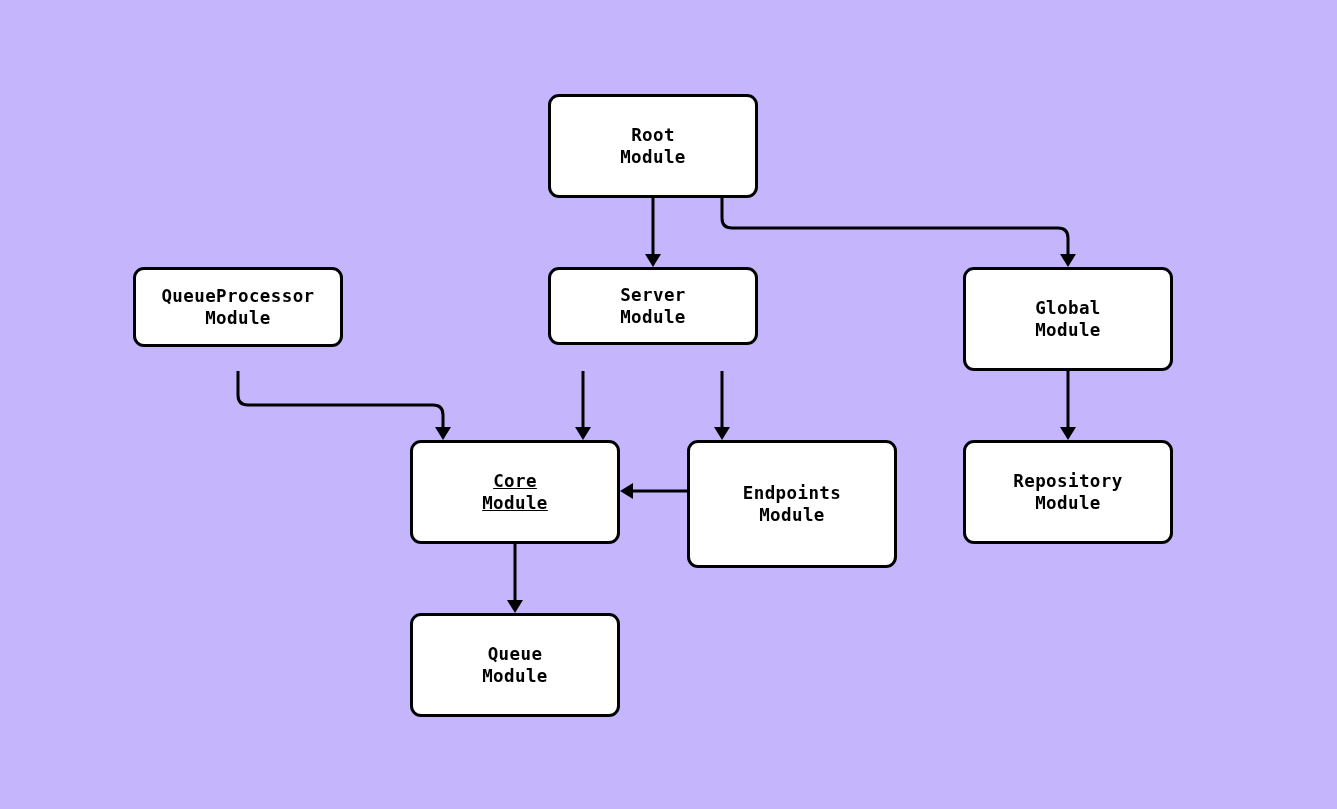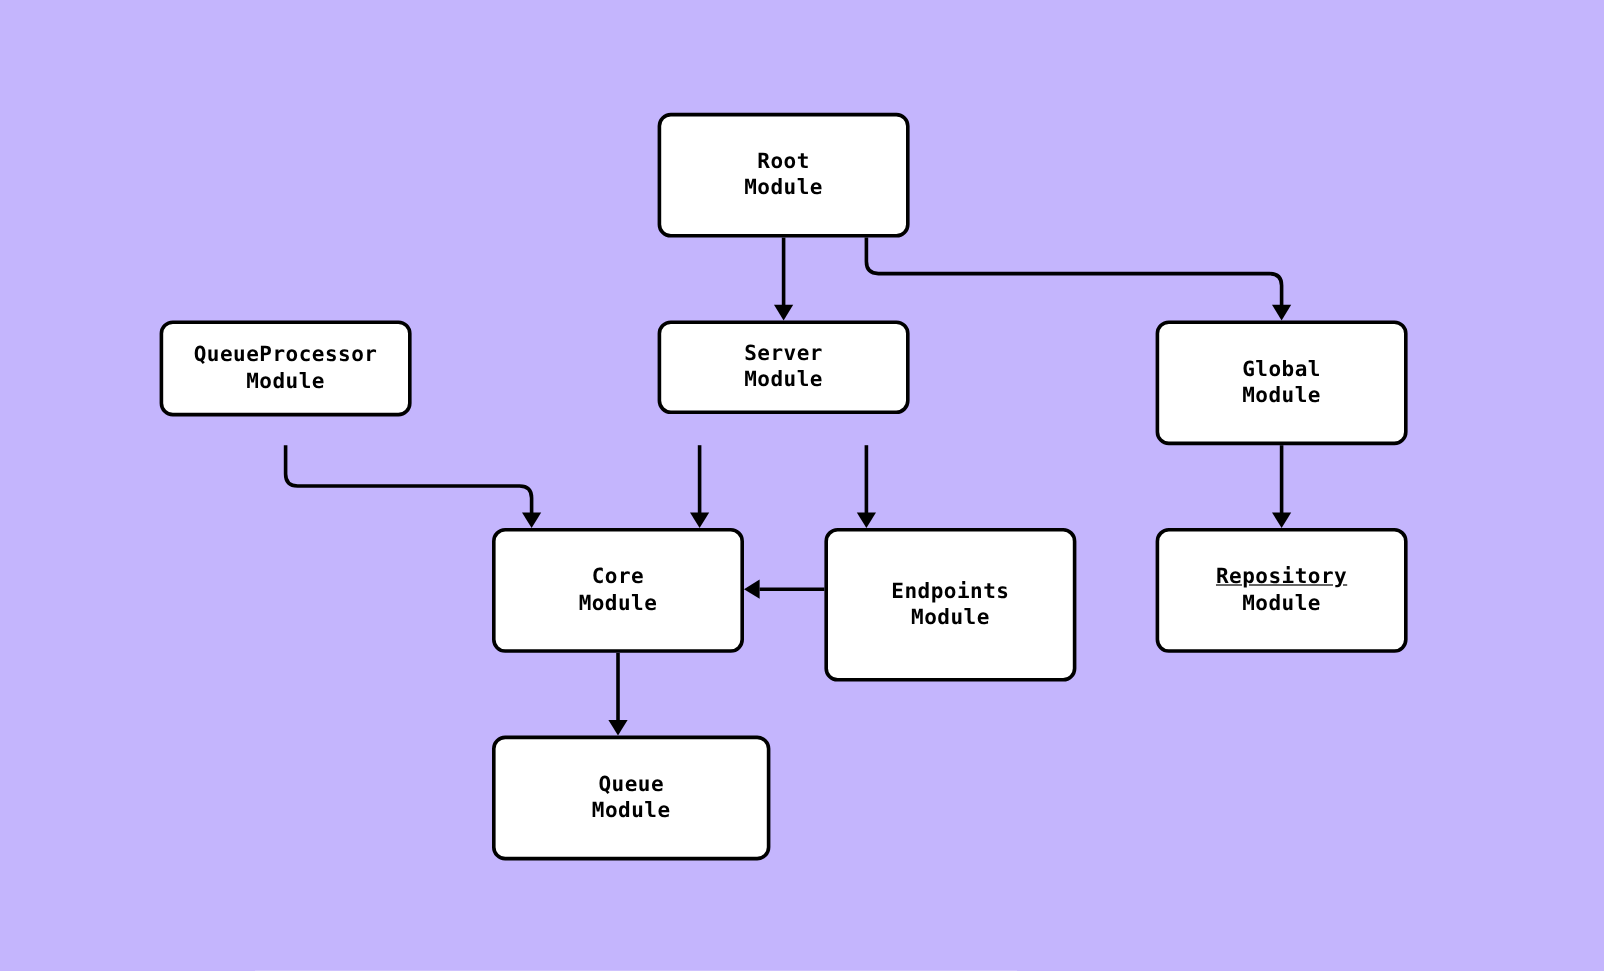--- a/index.html
+++ b/index.html
@@ -91,31 +91,31 @@
         <div class="node-line" style="color: rgb(0, 0, 0);">Module</div>
       </div>
       <div class="node" style="left: 548px; top: 267px; width: 210px; height: 78px; border-color: rgb(0, 0, 0);">
         <div class="node-line" style="color: rgb(0, 0, 0);">Server</div>
         <div class="node-line" style="color: rgb(0, 0, 0);">Module</div>
       </div>
       <div class="node" style="left: 963px; top: 267px; width: 210px; height: 104px; border-color: rgb(0, 0, 0);">
         <div class="node-line" style="color: rgb(0, 0, 0);">Global</div>
         <div class="node-line" style="color: rgb(0, 0, 0);">Module</div>
       </div>
-      <div class="node" style="left: 410px; top: 440px; width: 210px; height: 104px; border-color: rgb(0, 0, 0);">
+      <div class="node" style="left: 410px; top: 440px; width: 210px; height: 104px; border-color: rgb(0, 0, 0); text-decoration: underline;">
         <div class="node-line" style="color: rgb(0, 0, 0);">Core</div>
         <div class="node-line" style="color: rgb(0, 0, 0);">Module</div>
       </div>
       <div class="node" style="left: 687px; top: 440px; width: 210px; height: 128px; border-color: rgb(0, 0, 0);">
         <div class="node-line" style="color: rgb(0, 0, 0);">Endpoints</div>
         <div class="node-line" style="color: rgb(0, 0, 0);">Module</div>
       </div>
       <div class="node" style="left: 963px; top: 440px; width: 210px; height: 104px; border-color: rgb(0, 0, 0);">
-        <div class="node-line" style="color: rgb(0, 0, 0); text-decoration: underline;">Repository</div>
+        <div class="node-line" style="color: rgb(0, 0, 0);">Repository</div>
         <div class="node-line" style="color: rgb(0, 0, 0);">Module</div>
       </div>
-      <div class="node" style="left: 410px; top: 613px; width: 232px; height: 104px; border-color: rgb(0, 0, 0);">
+      <div class="node" style="left: 410px; top: 613px; width: 210px; height: 104px; border-color: rgb(0, 0, 0);">
         <div class="node-line" style="color: rgb(0, 0, 0);">Queue</div>
         <div class="node-line" style="color: rgb(0, 0, 0);">Module</div>
       </div>
     </div>
 
 </div>
 
 </body></html>

